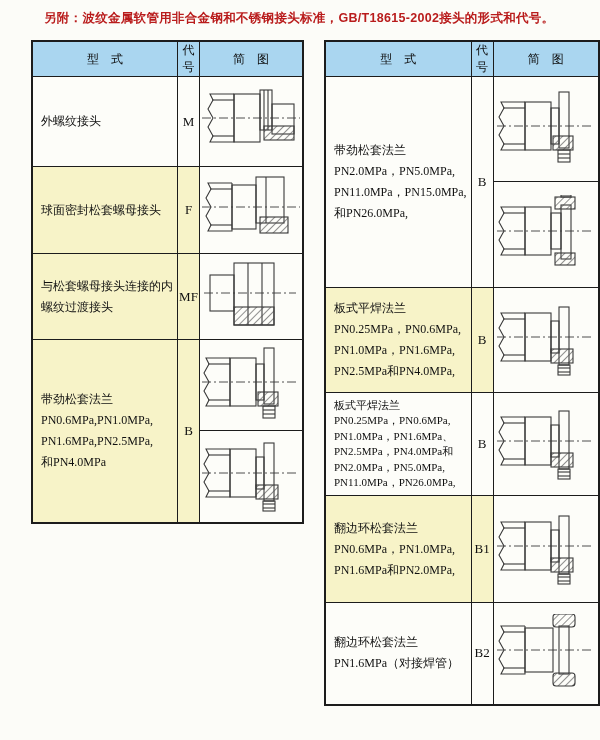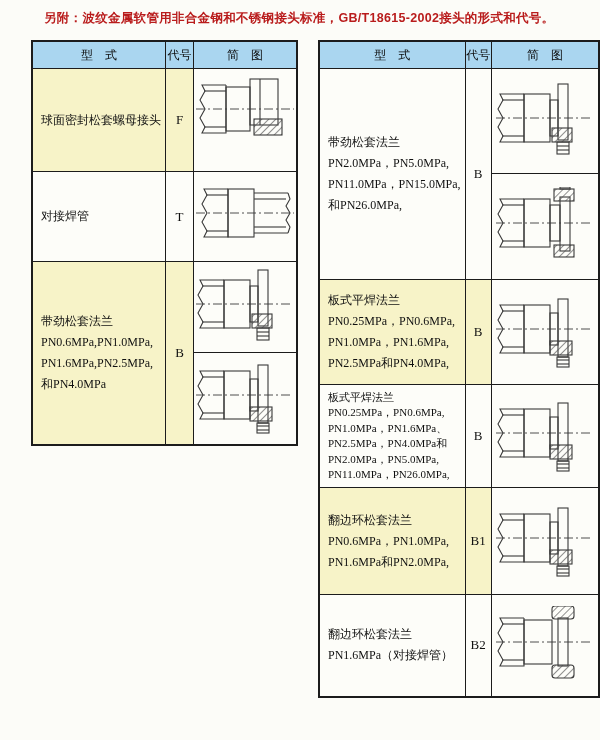--- a/index.html
+++ b/index.html
@@ -58,21 +58,47 @@
           <col style="width:99px">
         </colgroup>
     <thead>
           <tr>
             <th>型　式</th>
             <th>代号</th>
             <th>简　图</th>
           </tr>
         </thead>
         <tbody>
-          <tr class="hl" style="height: 103px;">
+          <tr style="height: 90px;">
+            <td class="type">
+              <div class="tline">外螺纹接头</div>
+            </td>
+            <td class="code">M</td>
+            <td class="diag">
+              <div class="stack" style="height: 88px;">
+                <div class="sub">
+                  <svg class="diagram" width="102" height="78" viewBox="0 0 102 78">
+                    <g stroke="#3a3a3a" stroke-width="1.1" fill="none">
+                      <path d="M34,12 H10 l3,6 l-5,9 l5,9 l-5,9 l5,9 l-3,6 H34 V12" fill="none"></path>
+                      <line x1="12" y1="18" x2="34" y2="18"></line>
+                      <line x1="12" y1="54" x2="34" y2="54"></line>
+                      <rect x="34" y="12" width="26" height="48" rx="0" fill="none"></rect>
+                      <rect x="60" y="8" width="12" height="40" rx="0" fill="none"></rect>
+                      <line x1="64" y1="8" x2="64" y2="48"></line>
+                      <line x1="68" y1="8" x2="68" y2="48"></line>
+                      <rect x="72" y="22" width="22" height="30" rx="0" fill="none"></rect>
+                      <rect x="64" y="44" width="30" height="14" rx="0" fill="url(#hatch)"></rect>
+                      <path d="M2,36 H100" stroke-dasharray="9 3 2 3" stroke-width="0.9"></path>
+                    </g>
+                  </svg>
+                </div>
+              </div>
+            </td>
+          </tr>
+          <tr class="hl" style="height: 87px;">
             <td class="type">
               <div class="tline">球面密封松套螺母接头</div>
             </td>
             <td class="code">F</td>
             <td class="diag">
               <div class="stack" style="height: 85px;">
                 <div class="sub">
                   <svg class="diagram" width="102" height="78" viewBox="0 0 102 78">
                     <g stroke="#3a3a3a" stroke-width="1.1" fill="none">
                       <path d="M32,12 H8 l3,6 l-5,9 l5,9 l-5,9 l5,9 l-3,6 H32 V12" fill="none"></path>
@@ -82,40 +108,37 @@
                       <rect x="56" y="6" width="28" height="46" rx="0" fill="none"></rect>
                       <line x1="66" y1="6" x2="66" y2="52"></line>
                       <rect x="60" y="46" width="28" height="16" rx="0" fill="url(#hatch)"></rect>
                       <path d="M2,36 H100" stroke-dasharray="9 3 2 3" stroke-width="0.9"></path>
                     </g>
                   </svg>
                 </div>
               </div>
             </td>
           </tr>
-          <tr style="height: 90px;">
-            <td class="type">
-              <div class="tline">对接焊管</div>
-            </td>
-            <td class="code">T</td>
-            <td class="diag">
-              <div class="stack" style="height: 88px;">
-                <div class="sub">
-                  <svg class="diagram" width="102" height="78" viewBox="0 0 102 78">
-                    <g stroke="#3a3a3a" stroke-width="1.1" fill="none">
-                      <path d="M34,12 H10 l3,6 l-5,9 l5,9 l-5,9 l5,9 l-3,6 H34 V12" fill="none"></path>
-                      <line x1="12" y1="18" x2="34" y2="18"></line>
-                      <line x1="12" y1="54" x2="34" y2="54"></line>
-                      <rect x="34" y="12" width="26" height="48" rx="0" fill="none"></rect>
-                      <line x1="60" y1="16" x2="94" y2="16"></line>
-                      <line x1="60" y1="56" x2="94" y2="56"></line>
-                      <path d="M94,16 l2,6 l-4,7 l4,7 l-4,7 l4,7 l-2,6" fill="none"></path>
-                      <line x1="60" y1="22" x2="92" y2="22"></line>
-                      <line x1="60" y1="50" x2="92" y2="50"></line>
-                      <path d="M2,36 H100" stroke-dasharray="9 3 2 3" stroke-width="0.9"></path>
+          <tr class="hl" style="height: 86px;">
+            <td class="type">
+              <div class="tline">与松套螺母接头连接的内</div>
+              <div class="tline">螺纹过渡接头</div>
+            </td>
+            <td class="code">MF</td>
+            <td class="diag">
+              <div class="stack" style="height: 84px;">
+                <div class="sub">
+                  <svg class="diagram" width="102" height="78" viewBox="0 0 102 78">
+                    <g stroke="#3a3a3a" stroke-width="1.1" fill="none">
+                      <rect x="10" y="18" width="24" height="36" rx="0" fill="none"></rect>
+                      <rect x="34" y="6" width="40" height="62" rx="0" fill="none"></rect>
+                      <line x1="48" y1="6" x2="48" y2="68"></line>
+                      <line x1="62" y1="6" x2="62" y2="68"></line>
+                      <rect x="34" y="50" width="40" height="18" rx="0" fill="url(#hatch)"></rect>
+                      <path d="M4,36 H96" stroke-dasharray="9 3 2 3" stroke-width="0.9"></path>
                     </g>
                   </svg>
                 </div>
               </div>
             </td>
           </tr>
           <tr class="hl" style="height: 183px;">
             <td class="type">
               <div class="tline">带劲松套法兰</div>
               <div class="tline">PN0.6MPa,PN1.0MPa,</div>

